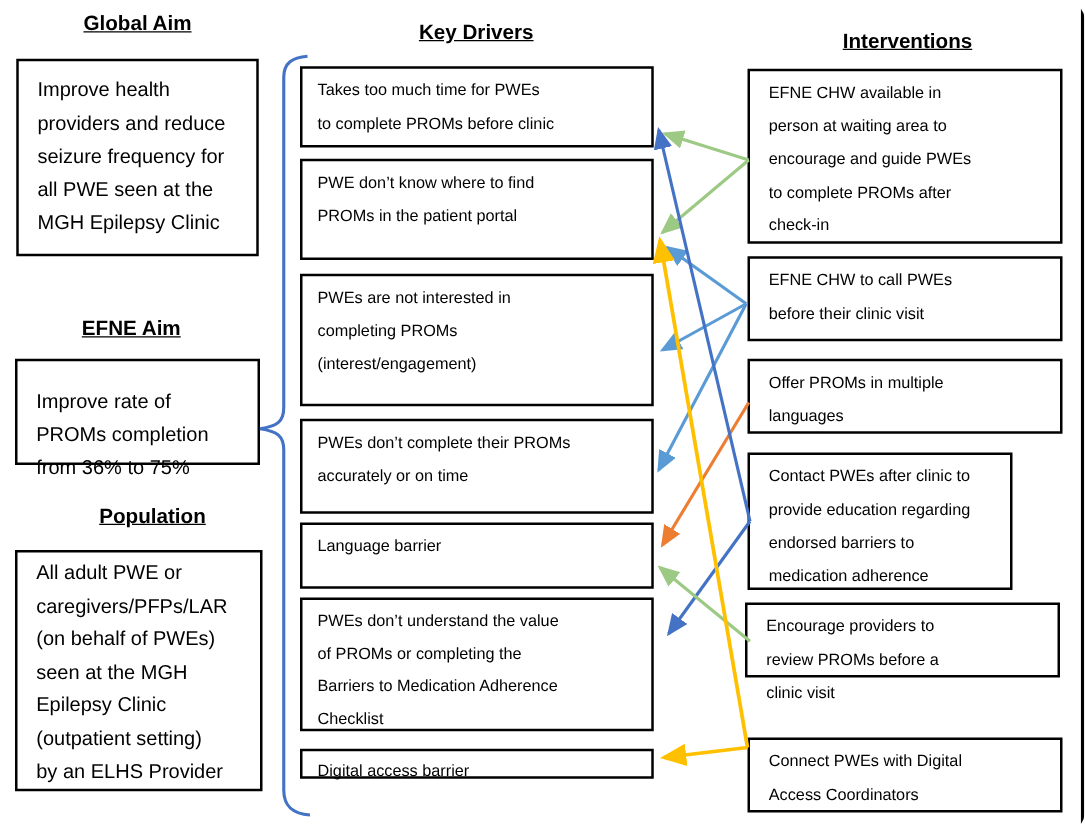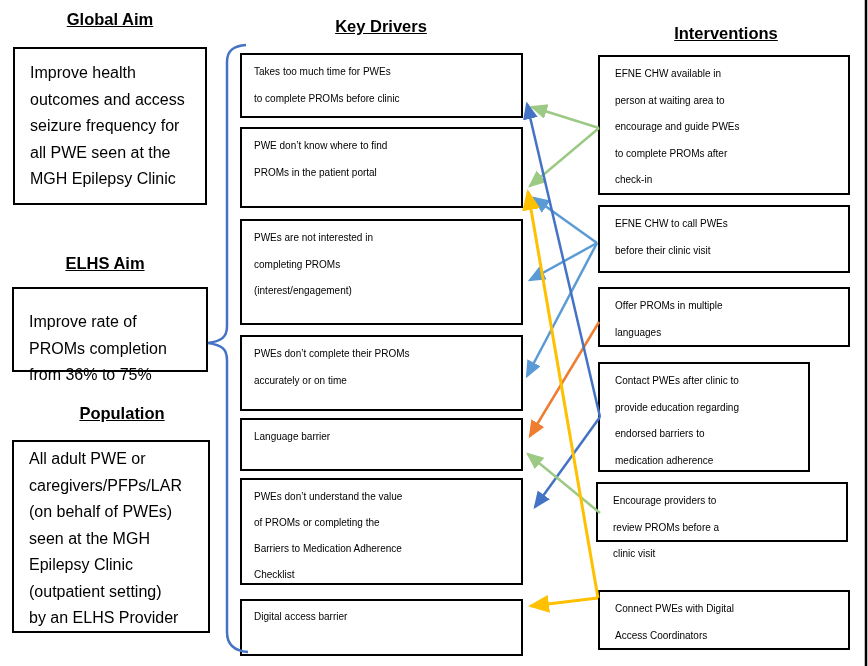--- a/index.html
+++ b/index.html
@@ -1,46 +1,46 @@
 <!DOCTYPE html>
 <html><head>
 <meta charset="utf-8">
 <style>
   html,body{margin:0;padding:0;background:#fff;}
   .canvas{
     position:relative;width:868px;height:666px;background:#ffffff;
-    font-family:"Liberation Sans",sans-serif;color:#000;overflow:hidden;
+    font-family:"Liberation Sans",sans-serif;color:#000;overflow:hidden;border-radius:17px;
   }
   .heading{
     position:absolute;font-weight:bold;text-decoration:underline;
     font-size:16.5px;text-align:center;white-space:nowrap;
   }
   .box{
     position:absolute;border:2px solid #000;background:#fff;
     box-sizing:border-box;white-space:pre-line;
-    font-size:10px;line-height:26.5px;padding:4px 8px 0 12px;
+    font-size:13px;line-height:26.5px;padding:4px 8px 0 12px;
   }
   .leftcol{font-size:16px;padding-left:15px;}
   .pad-lg{padding-top:11px;}
   .pad-md{padding-top:20px;}
   svg.overlay{position:absolute;left:0;top:0;pointer-events:none;}
 </style>
 </head>
 <body>
 
 <div class="canvas">
 
   <div class="heading" style="left:30px;top:10px;width:160px;">Global Aim</div>
   <div class="heading" style="left:301px;top:17px;width:160px;">Key Drivers</div>
   <div class="heading" style="left:646px;top:24px;width:160px;">Interventions</div>
-  <div class="heading" style="left:25px;top:254px;width:160px;">ELHS Aim</div>
+  <div class="heading" style="left:25px;top:254px;width:160px;">EFNE Aim</div>
   <div class="heading" style="left:42px;top:404px;width:160px;">Population</div>
 
   <div class="box leftcol pad-lg" style="left:13px;top:47px;width:194px;height:158px;">Improve health
-outcomes and access
+providers and reduce
 seizure frequency for
 all PWE seen at the
 MGH Epilepsy Clinic</div>
   <div class="box leftcol pad-md" style="left:12px;top:287px;width:196px;height:85px;">Improve rate of
 PROMs completion
 from 36% to 75%</div>
   <div class="box leftcol" style="left:12px;top:440px;width:198px;height:193px;">All adult PWE or
 caregivers/PFPs/LAR
 (on behalf of PWEs)
 seen at the MGH
@@ -55,21 +55,21 @@
   <div class="box" style="left:240px;top:219px;width:283px;height:106px;">PWEs are not interested in
 completing PROMs
 (interest/engagement)</div>
   <div class="box" style="left:240px;top:335px;width:283px;height:76px;">PWEs don’t complete their PROMs
 accurately or on time</div>
   <div class="box" style="left:240px;top:478px;width:283px;height:107px;line-height:26px;">PWEs don’t understand the value
 of PROMs or completing the
 Barriers to Medication Adherence
 Checklist</div>
   <div class="box" style="left:240px;top:418px;width:283px;height:53px;">Language barrier</div>
-  <div class="box" style="left:240px;top:599px;width:283px;height:57px;padding-top:3px;">Digital access barrier</div>
+  <div class="box" style="left:240px;top:599px;width:283px;height:24px;padding-top:3px;">Digital access barrier</div>
 
   <div class="box" style="left:598px;top:55px;width:252px;height:140px;padding-left:15px;">EFNE CHW available in
 person at waiting area to
 encourage and guide PWEs
 to complete PROMs after
 check-in</div>
   <div class="box" style="left:598px;top:205px;width:252px;height:68px;padding-left:15px;">EFNE CHW to call PWEs
 before their clinic visit</div>
   <div class="box" style="left:598px;top:287px;width:252px;height:60px;padding-left:15px;">Offer PROMs in multiple
 languages</div>

